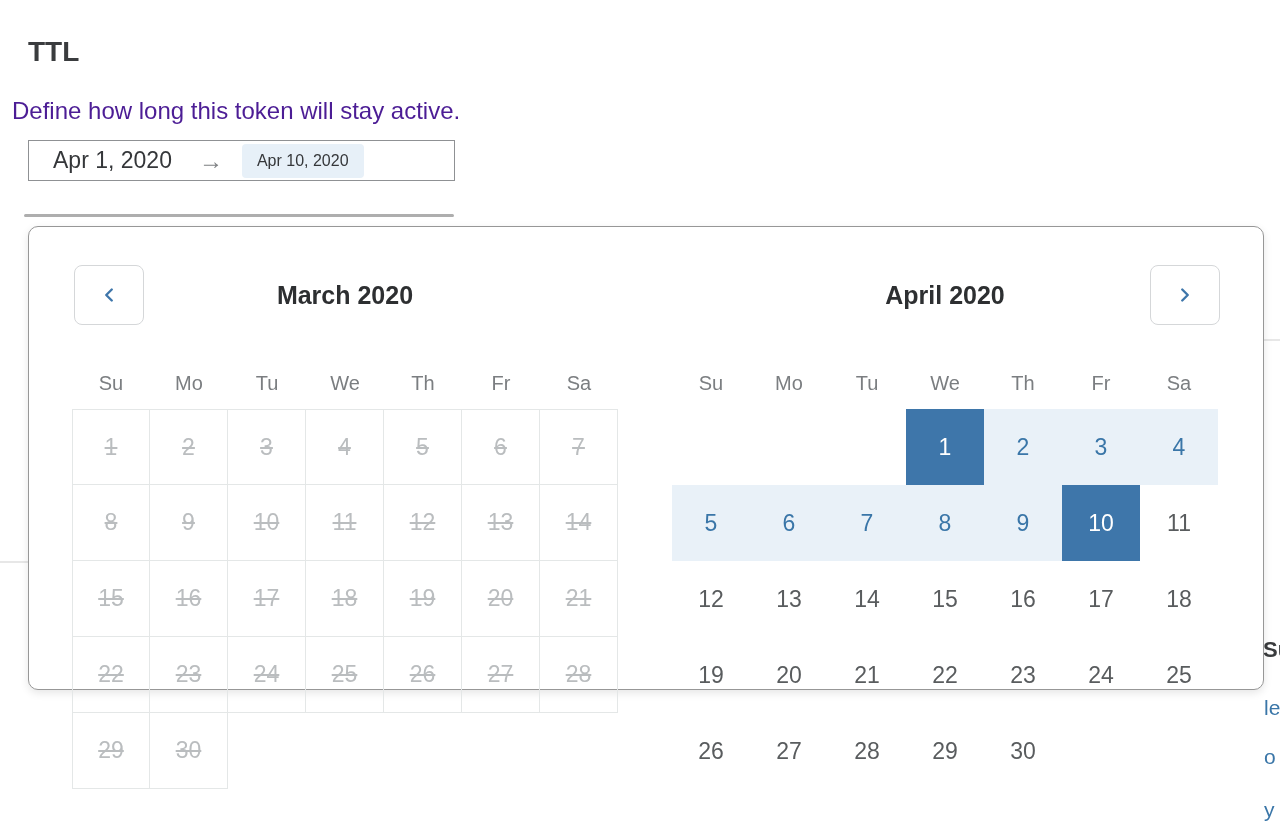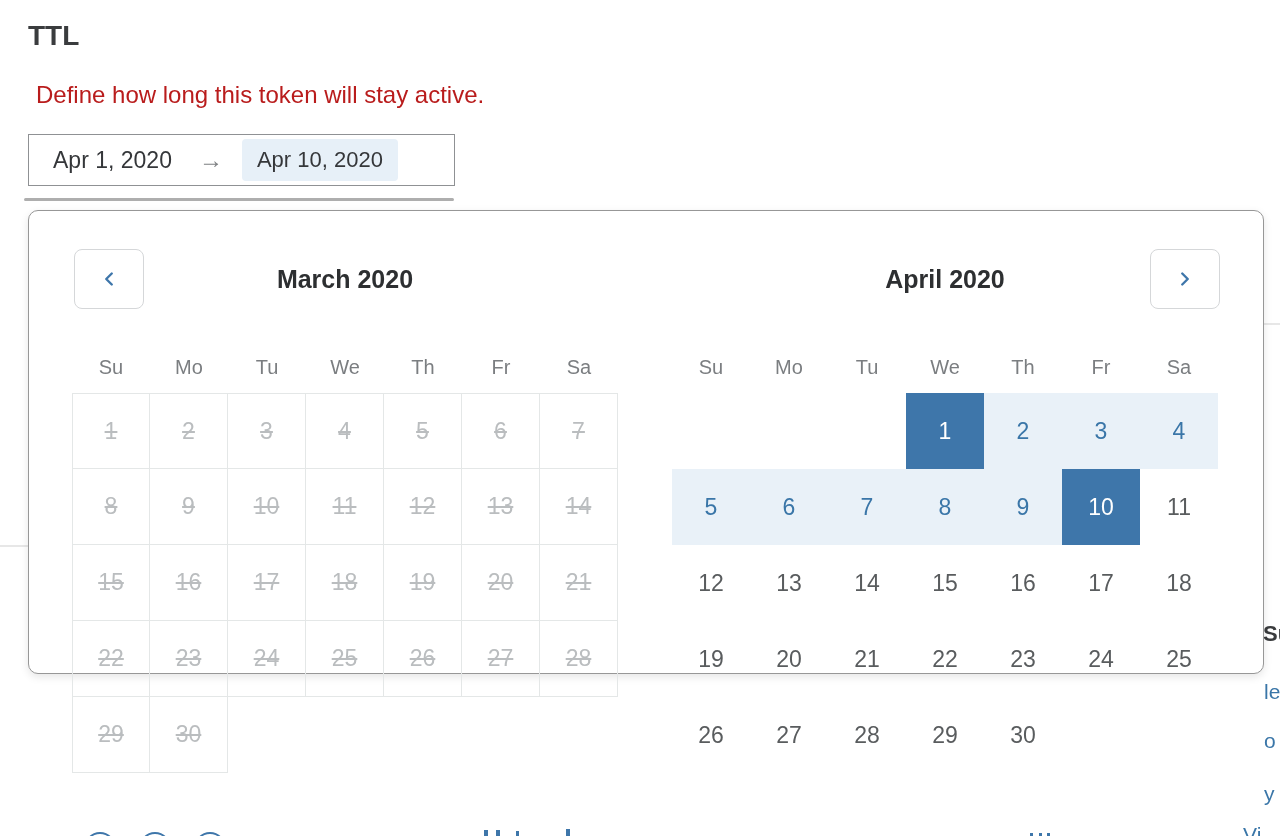--- a/index.html
+++ b/index.html
@@ -1,29 +1,29 @@
 <!DOCTYPE html>
 <html><head>
 <meta charset="utf-8">
 <style>
   * { margin:0; padding:0; box-sizing:border-box; }
   html,body { width:1280px; height:836px; overflow:hidden; background:#fff;
               font-family:"Liberation Sans","DejaVu Sans",sans-serif; }
-  .abs { position:absolute; }
+  .abs { position:absolute;margin-top:16px; }
 
   
   #section-title { left:28px; top:20px; font-size:28px; font-weight:700; color:#3a3c3e; }
-  #section-subtitle { left:36px; top:81px; font-size:24px; color:#b91c1c; }
-
-  
-  #date-input { left:28px; top:134px; width:427px; height:52px; background:#fff;
+  #section-subtitle { left:12px; top:81px; font-size:24px; color:#4c1d95; }
+
+  
+  #date-input { left:28px; top:124px; width:427px; height:41px; background:#fff;
                 border:1.5px solid #8f9194; display:flex; align-items:center; z-index:4;text-align:right; }
   #date-input .start { margin-left:24px; font-size:23px; color:#35373a; }
   #date-input .arrow { margin-left:27px; font-size:24px; color:#7e8183; }
-  #date-input .end   { margin-left:19px; font-size:22px; color:#35373a;
+  #date-input .end   { margin-left:19px; font-size:16px; color:#35373a;
                        background:#e7f0f8; padding:8px 15px; border-radius:4px; }
   #input-shadow { left:24px; top:198px; width:430px; height:3px; background:#aeaeae;
                   border-radius:2px; filter:blur(0.6px); z-index:3; }
 
   
   .bg-divider { height:1.5px; background:#e7e7e7; z-index:1; }
   .bg-frag { z-index:1; font-size:21px; color:#3a76a8; white-space:nowrap; }
   .bg-frag.heading { font-size:22px; font-weight:700; color:#3a3c3e; }
   .step-circle { width:32px; height:32px; border:2px solid #3e76aa; border-radius:50%;
                  background:#fff; z-index:1; }

